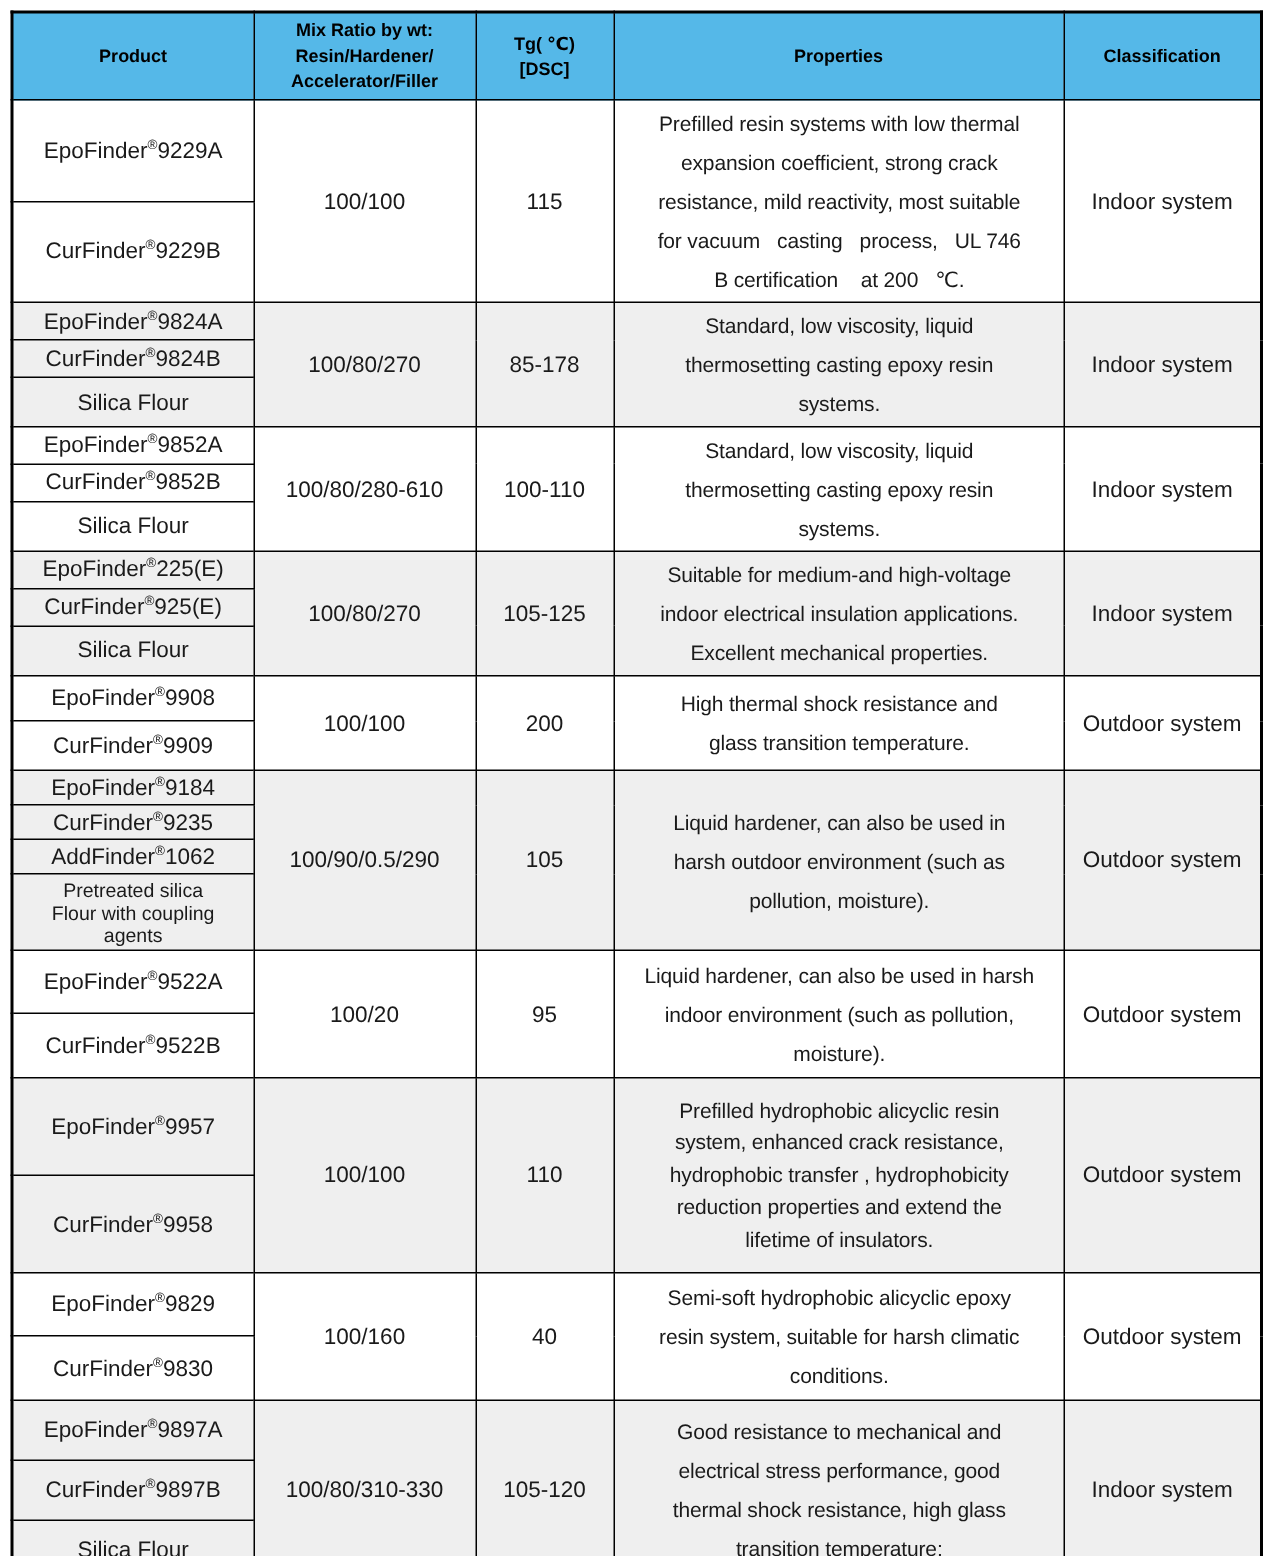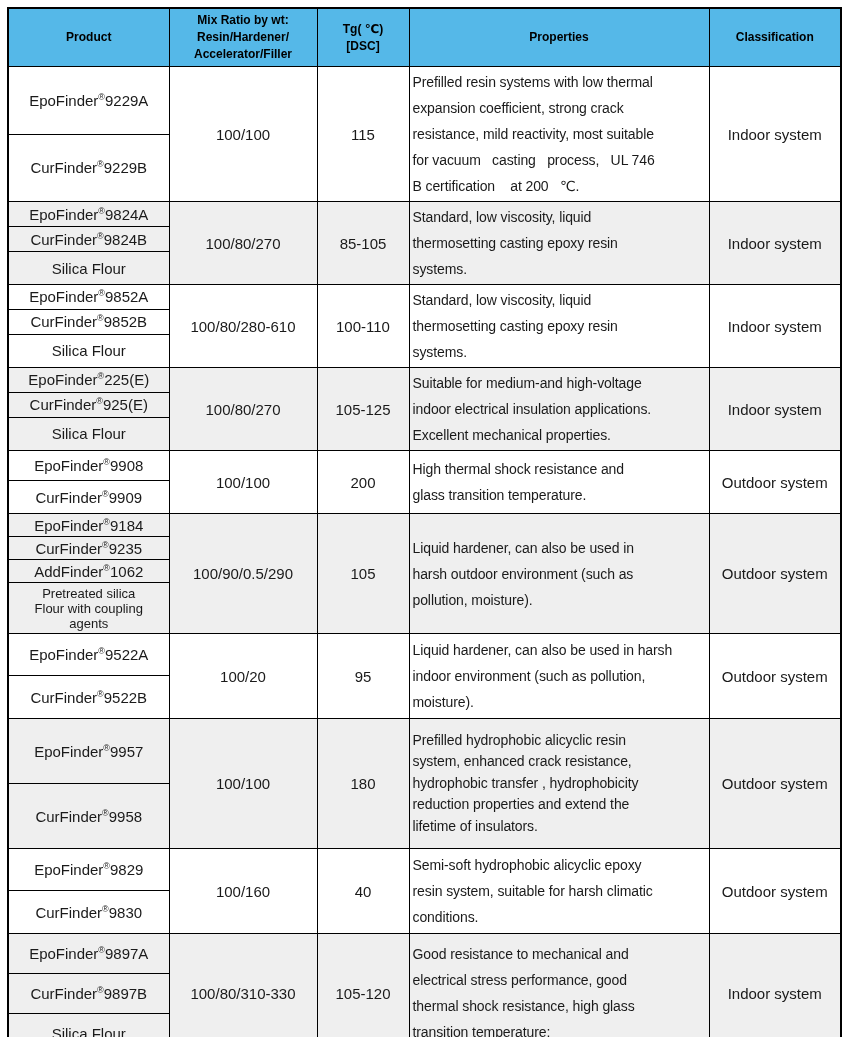--- a/index.html
+++ b/index.html
@@ -52,21 +52,21 @@
     line-height: 17px;
     margin-left: 40px;
   }
   td.product.small { font-size: 13px; line-height: 15px; }
   td.mix, td.tg {
     text-align: center;
     font-size: 15px;
     padding: 1px 2px;
   }
   td.props {
-    text-align: left;
+    text-align: center;
     font-size: 14px;
     line-height: 26px;
     letter-spacing: -0.1px;
     padding: 2px 2px 2px 3px;
     white-space: pre-wrap;
   }
   td.props.lh-tight { line-height: 21.5px; }
   td.cls {
     text-align: center;
     font-size: 15px;
@@ -110,21 +110,21 @@
 B certification    at 200   ℃.</td>
     <td class="cls" rowspan="2">Indoor system</td>
   </tr>
   <tr style="height:66px">
     <td class="product">CurFinder<sup>®</sup>9229B</td>
   </tr>
 
   <tr style="height:24px">
     <td class="product shaded">EpoFinder<sup>®</sup>9824A</td>
     <td class="mix shaded" rowspan="3">100/80/270</td>
-    <td class="tg shaded" rowspan="3">85-105</td>
+    <td class="tg shaded" rowspan="3">85-178</td>
     <td class="props shaded" rowspan="3">Standard, low viscosity, liquid
 thermosetting casting epoxy resin
 systems.</td>
     <td class="cls shaded" rowspan="3">Indoor system</td>
   </tr>
   <tr style="height:24px">
     <td class="product shaded">CurFinder<sup>®</sup>9824B</td>
   </tr>
   <tr style="height:31px">
     <td class="product shaded">Silica Flour</td>
@@ -204,21 +204,21 @@
 moisture).</td>
     <td class="cls" rowspan="2">Outdoor system</td>
   </tr>
   <tr style="height:43px">
     <td class="product">CurFinder<sup>®</sup>9522B</td>
   </tr>
 
   <tr style="height:65px">
     <td class="product shaded">EpoFinder<sup>®</sup>9957</td>
     <td class="mix shaded" rowspan="2">100/100</td>
-    <td class="tg shaded" rowspan="2">180</td>
+    <td class="tg shaded" rowspan="2">110</td>
     <td class="props shaded lh-tight" rowspan="2">Prefilled hydrophobic alicyclic resin
 system, enhanced crack resistance,
 hydrophobic transfer , hydrophobicity
 reduction properties and extend the
 lifetime of insulators.</td>
     <td class="cls shaded" rowspan="2">Outdoor system</td>
   </tr>
   <tr style="height:65px">
     <td class="product shaded">CurFinder<sup>®</sup>9958</td>
   </tr>

